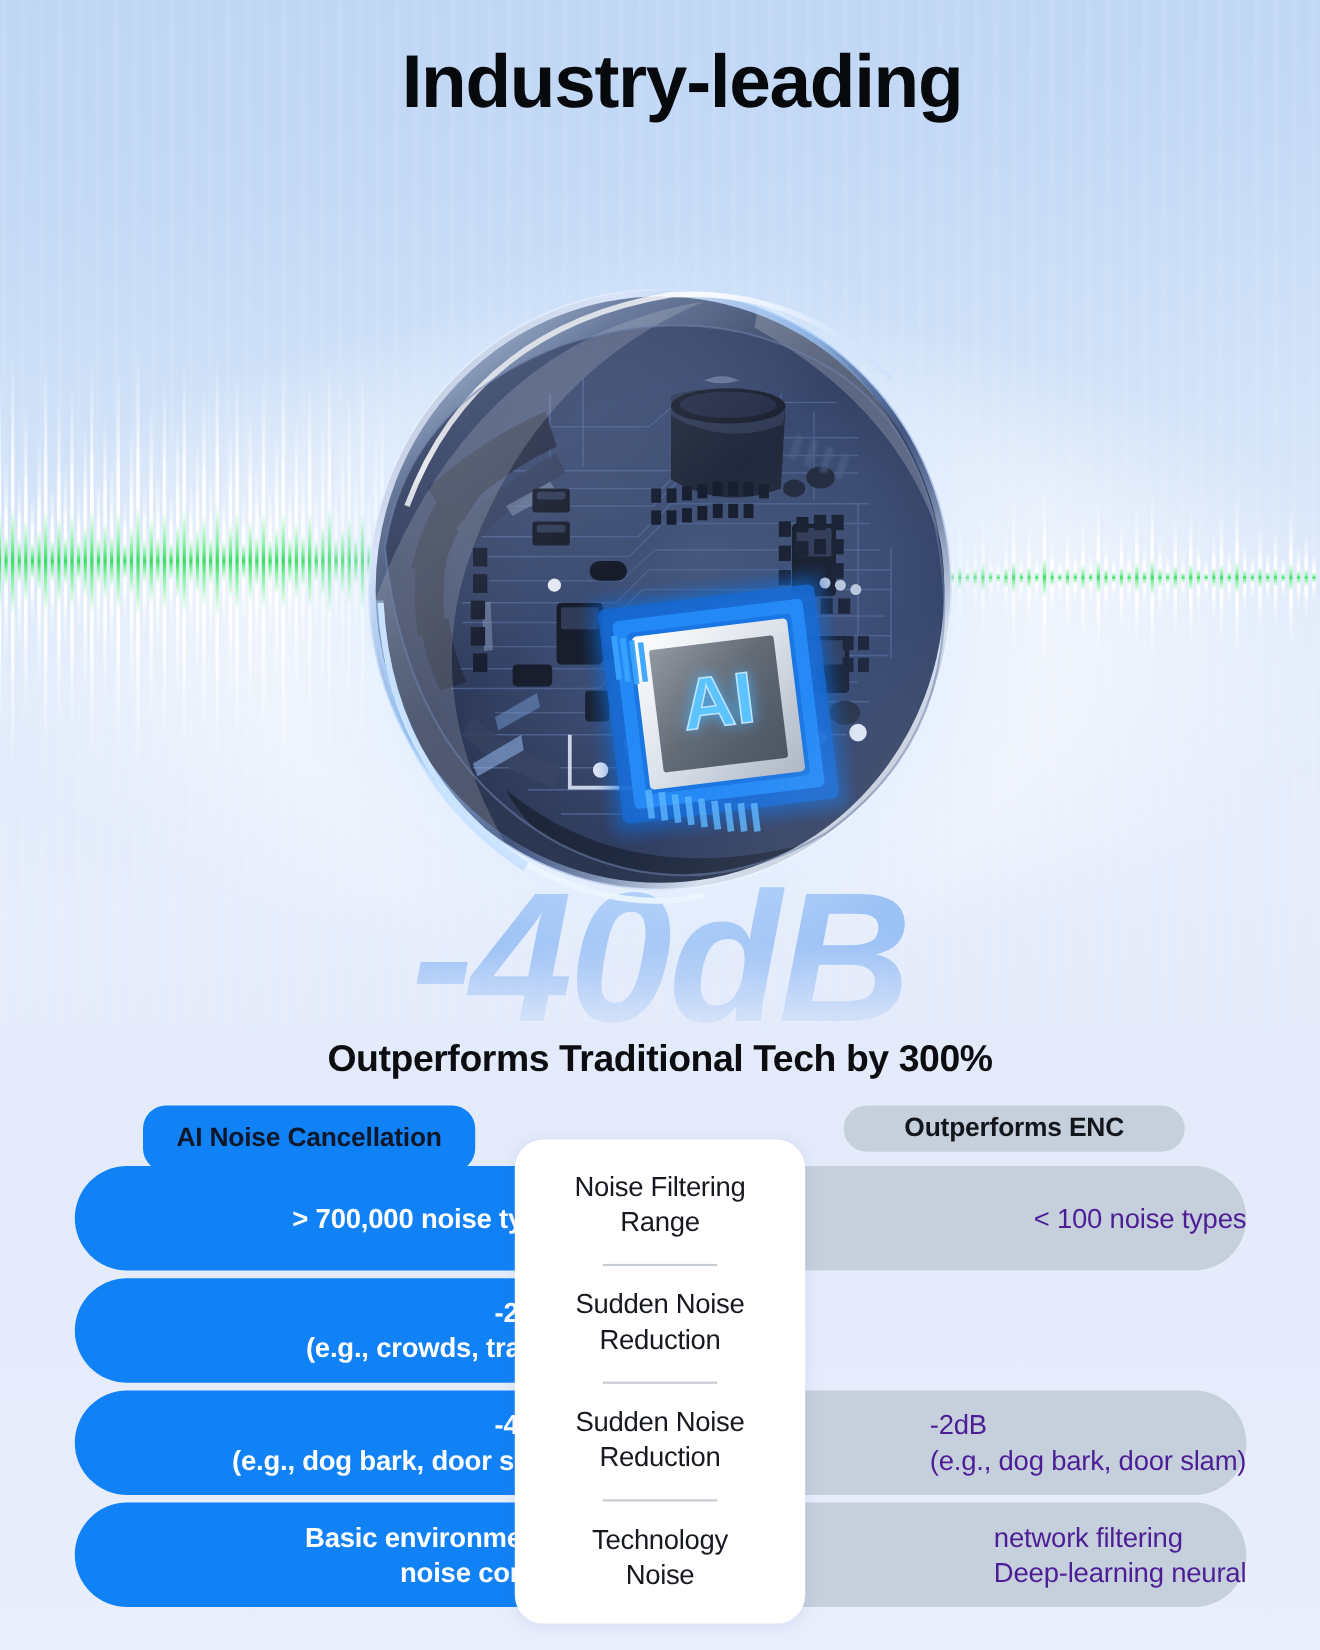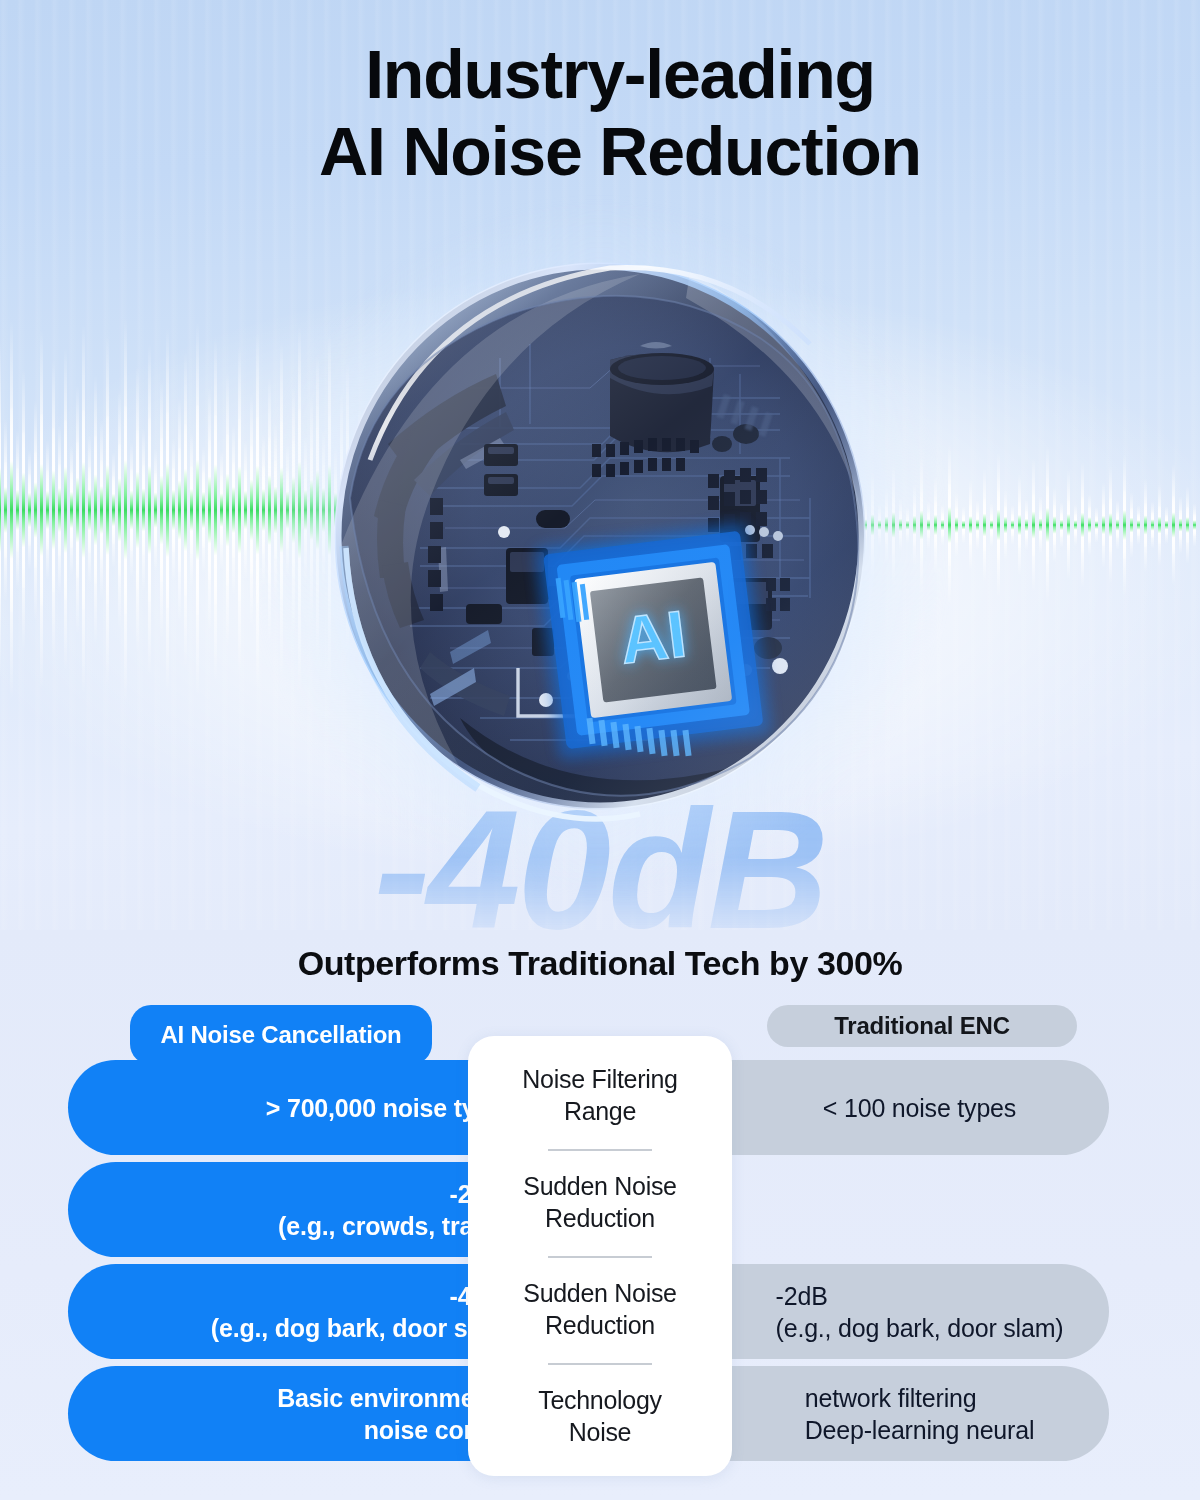--- a/index.html
+++ b/index.html
@@ -77,21 +77,21 @@
   .sub-title {
     position:absolute; left:0; top:14px; width:1200px; text-align:center;
     font-size:34px; font-weight:bold; color:#0b0d11; letter-spacing:-.4px;
   }
 
   
   .hdr-ai {
     position:absolute; left:130px; top:75px; width:302px; height:60px;
     background:#1181f6; border-radius:21px;
     display:flex; align-items:center; justify-content:center;
-    color:#ffffff; font-size:24px; font-weight:bold; letter-spacing:-.2px;
+    color:#0f172a; font-size:24px; font-weight:bold; letter-spacing:-.2px;
   }
   .hdr-trad {
     position:absolute; left:767px; top:75px; width:310px; height:42px;
     background:#c6cfdc; border-radius:21px;
     display:flex; align-items:center; justify-content:center;
     color:#13161b; font-size:24px; font-weight:bold; letter-spacing:-.2px;
   }
 
   
   .rows { position:absolute; left:0; top:130px; width:1200px; }
@@ -100,25 +100,25 @@
 
   .cell-ai {
     position:absolute; left:68px; top:0; width:540px; height:95px;
     background:#1181f6; border-radius:48px;
     display:flex; align-items:center; justify-content:flex-end;
     padding-right:90px;
     color:#fff; font-size:25px; font-weight:bold; line-height:1.28;
     text-align:right; letter-spacing:-.2px;
   }
   .cell-trad {
-    position:absolute; left:564px; top:0; width:545px; height:95px;
+    position:absolute; left:588px; top:0; width:545px; height:95px;
     background:#c6cfdc; border-radius:0 48px 48px 0;
-    display:flex; align-items:center; justify-content:center;
+    display:flex; align-items:center; justify-content:flex-end;
     padding-left:166px;
-    color:#0f172a; font-size:25px; line-height:1.28;
+    color:#4c1d95; font-size:25px; line-height:1.28;
     text-align:left; letter-spacing:-.2px;
   }
 
   
   .center-card {
     position:absolute; left:468px; top:1036px; width:264px; height:440px;
     background:#fff; border-radius:26px; z-index:20;
     box-shadow:0 2px 14px rgba(90,120,165,.12);
     display:flex; flex-direction:column;
     padding:6px 0 6px;
@@ -804,33 +804,32 @@
 
       <path d="M36 300 Q44 454 166 536 Q250 584 330 566" fill="none" stroke="#eaf4ff" stroke-width="5.5" opacity=".95"></path>
       <path d="M34 298 Q42 456 168 540" fill="none" stroke="#a9d2ff" stroke-width="9" opacity=".45"></path>
 
       <path d="M40 250 Q60 120 200 66 Q340 20 450 90 Q540 150 548 288 Q554 430 440 510 Q320 580 200 520 Q60 444 40 250 Z" fill="none" stroke="#6d82ac" stroke-width="2" opacity=".55"></path>
     </svg>
   </div>
 
   <div class="headline">
     <span>Industry-leading</span>
-    <span class="l2">AI Noise Reduction</span>
   </div>
 </div>
 
 <div class="compare">
 
   <div class="sub-title">Outperforms Traditional Tech by 300%</div>
 
   <div class="hdr-ai">
     <span>AI Noise Cancellation</span>
   </div>
   <div class="hdr-trad">
-    <span>Traditional ENC</span>
+    <span>Outperforms ENC</span>
   </div>
 
   <div class="rows">
 
     <div class="row">
       <div class="cell-ai">
         <div>
           <div>&gt; 700,000 noise types</div>
           <div></div>
         </div>

